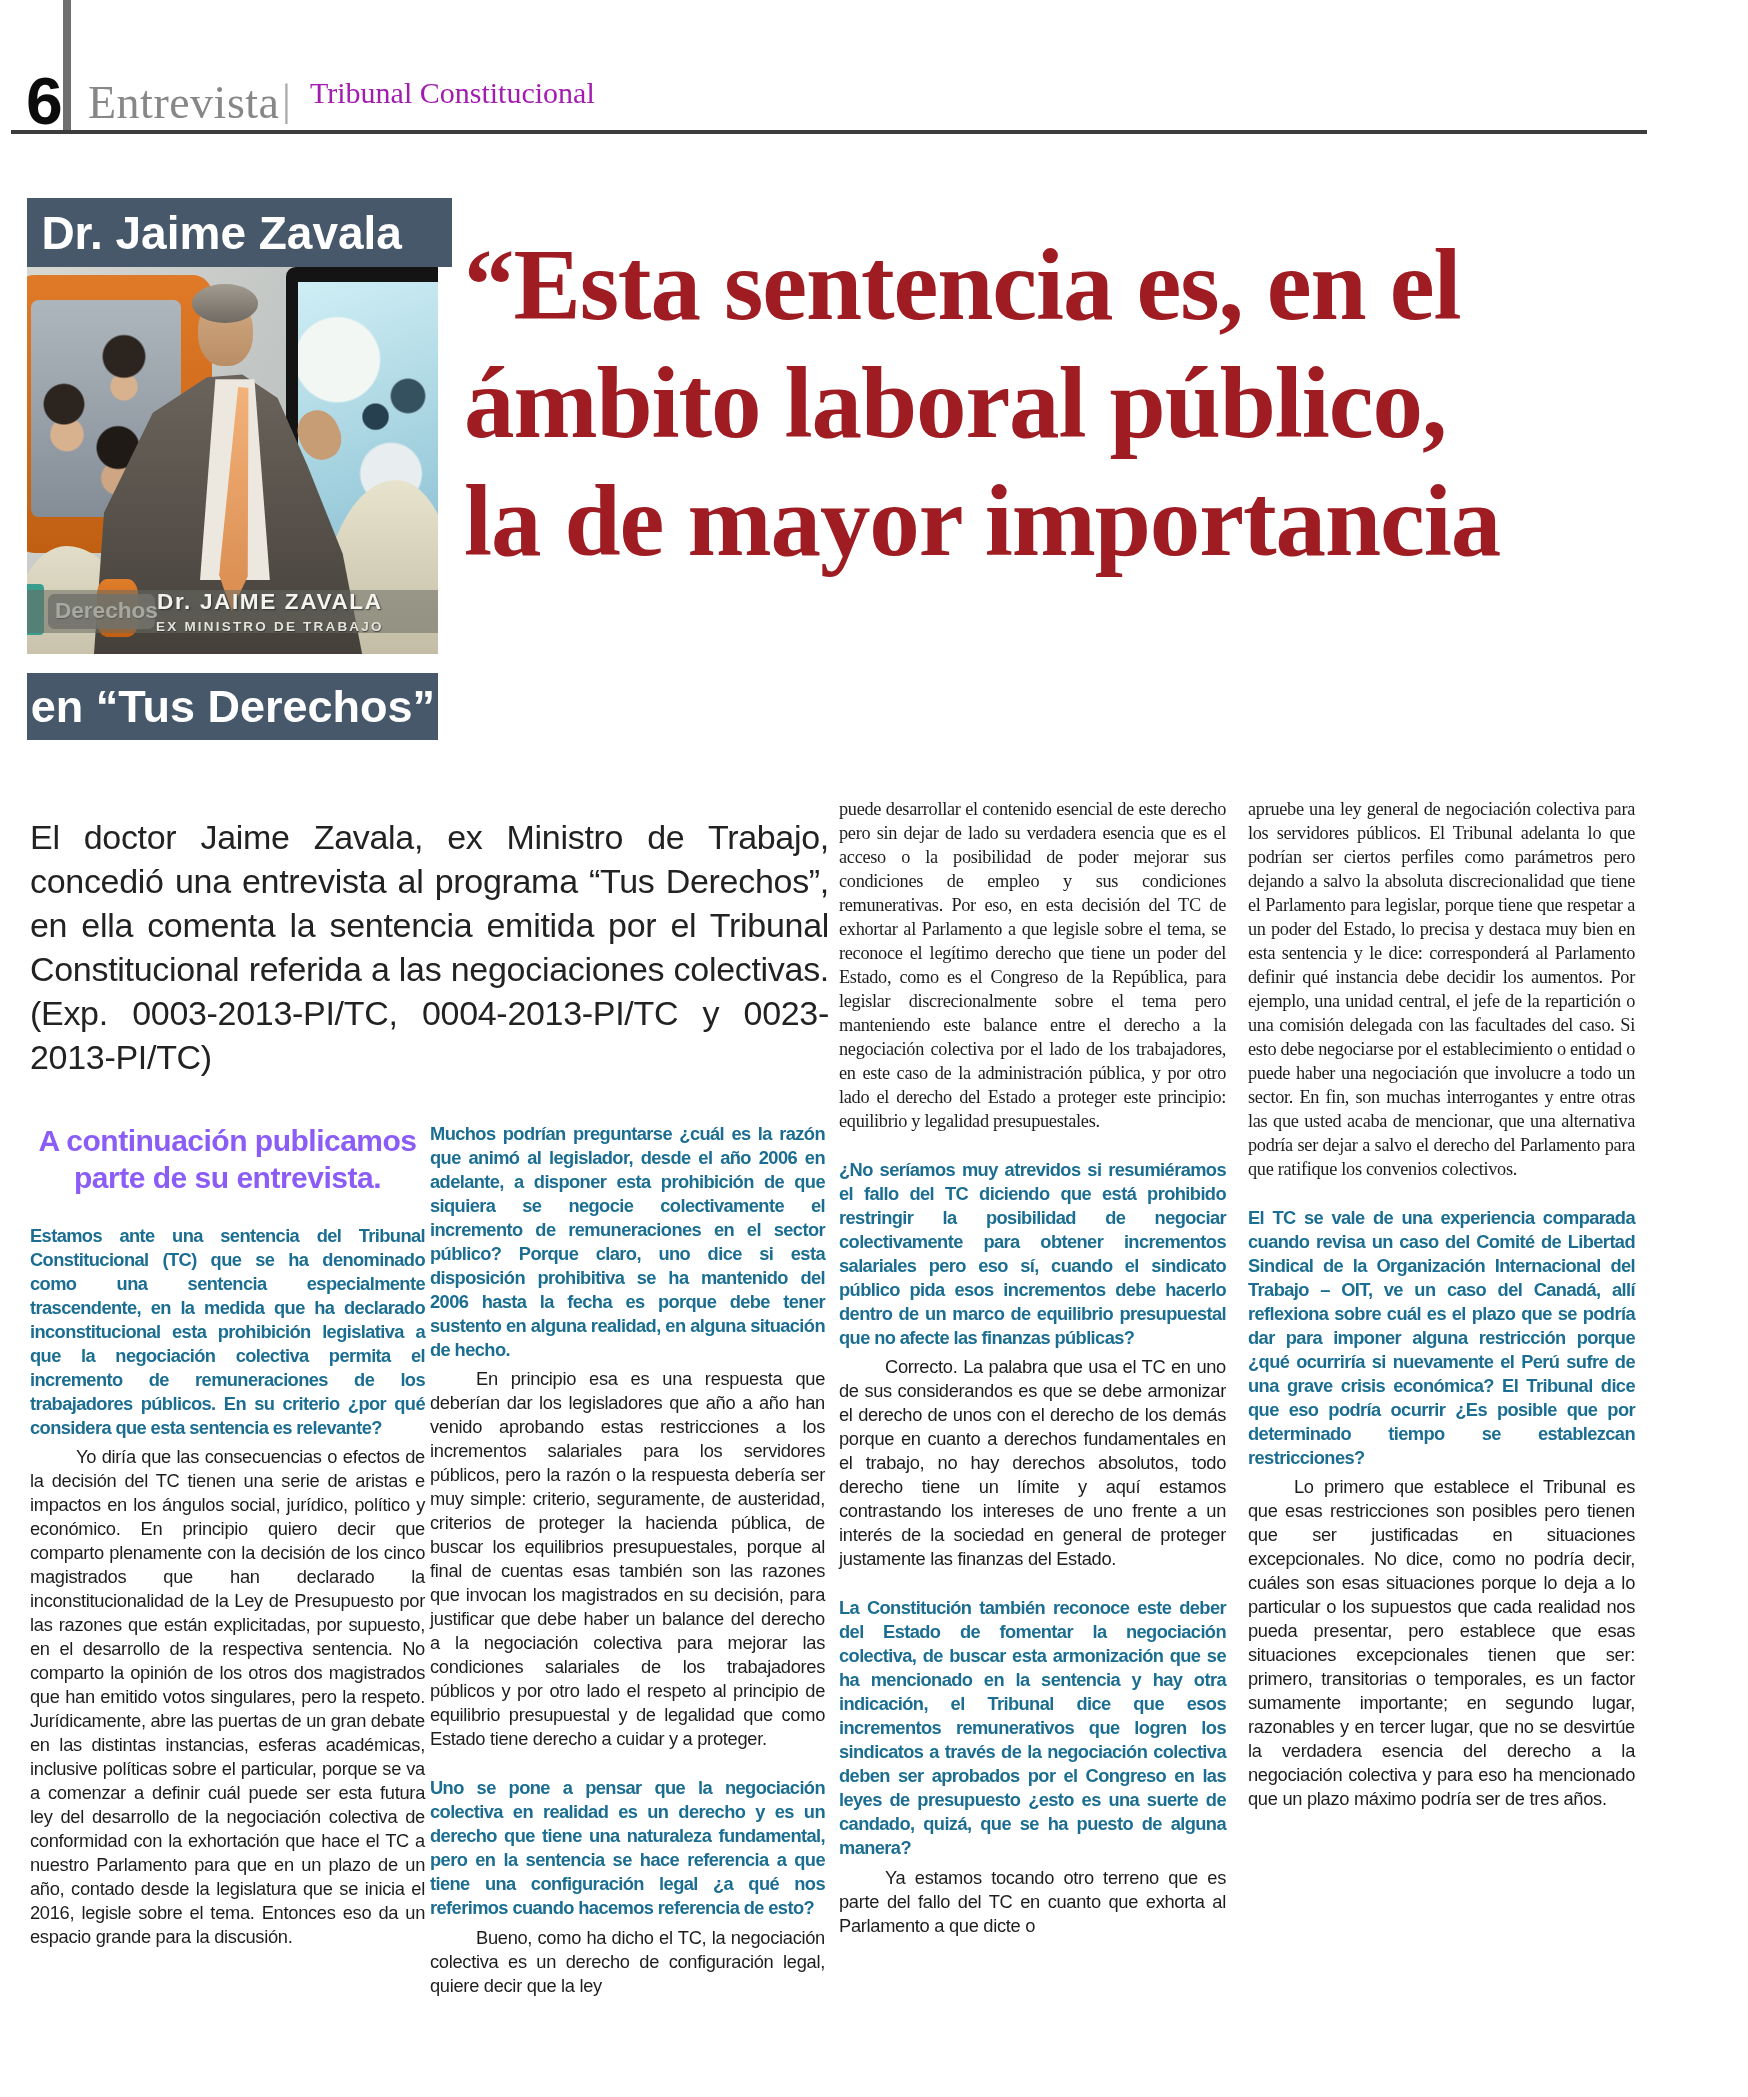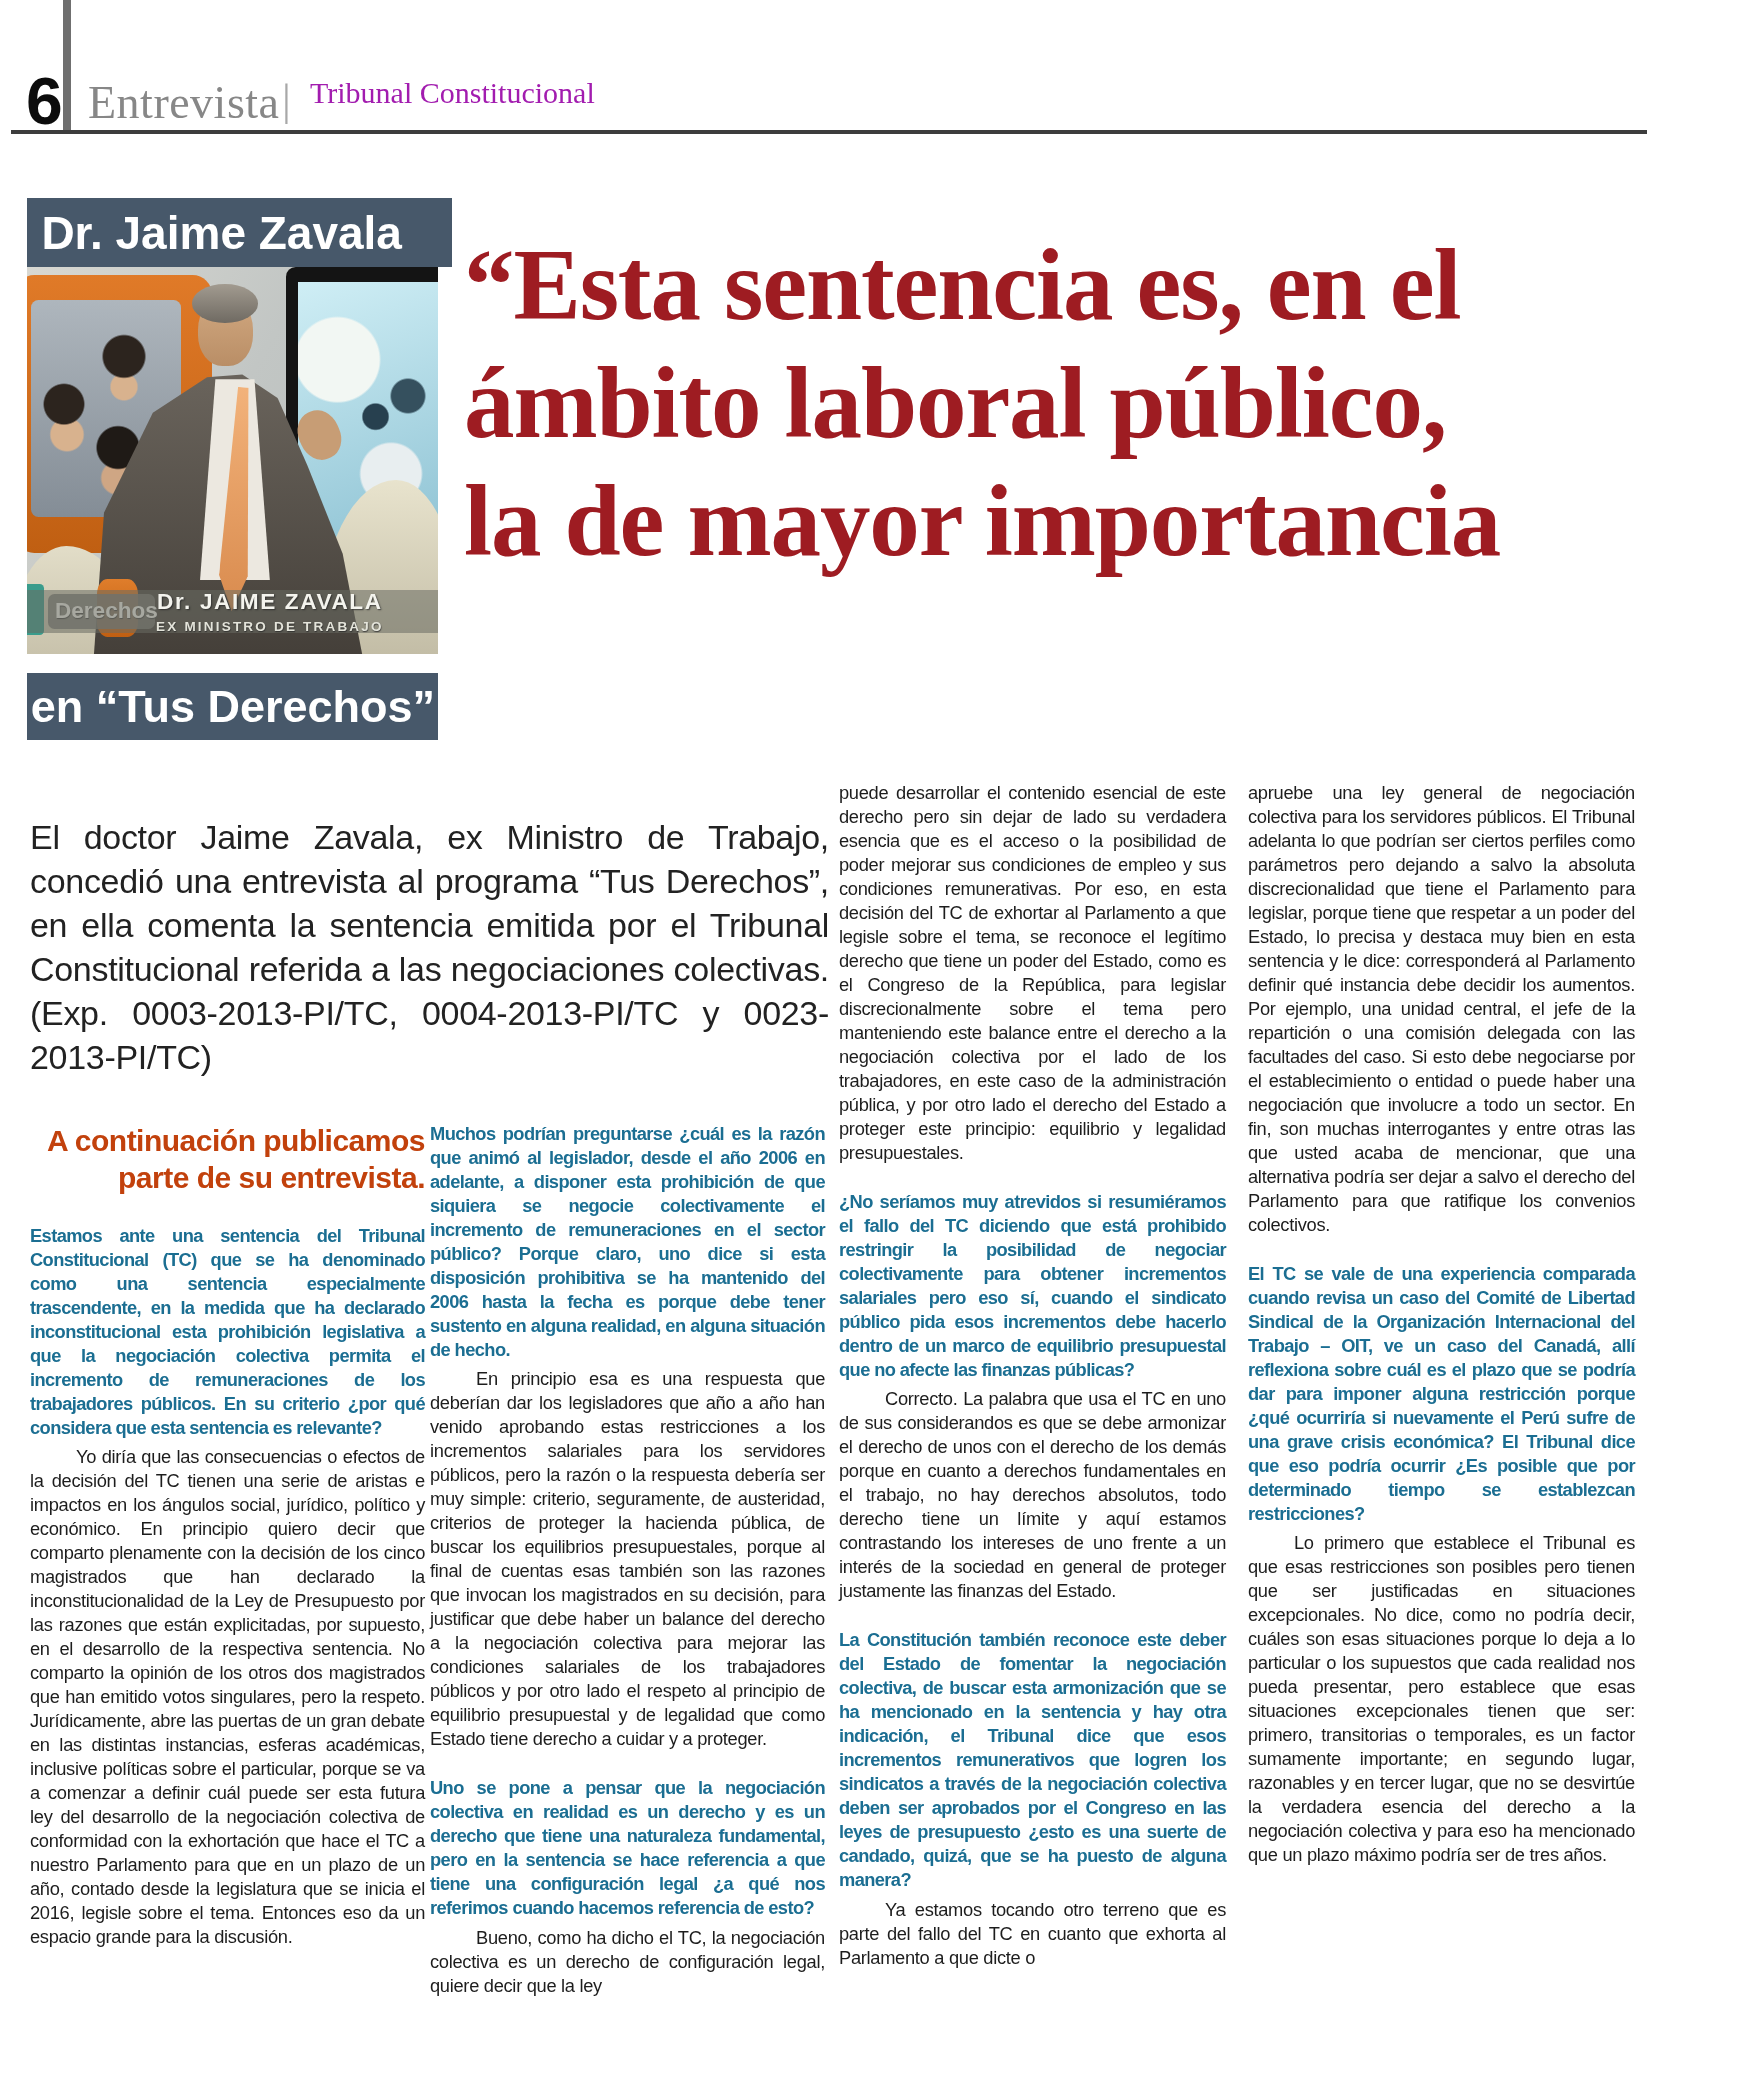--- a/index.html
+++ b/index.html
@@ -82,25 +82,25 @@
   
   .intro{position:absolute;left:30px;top:781px;width:799px;font-size:34px;line-height:44px;
          letter-spacing:-0.3px;text-align:justify;color:#222;}
 
   
   .col{position:absolute;text-align:justify;font-size:18.3px;line-height:24px;letter-spacing:-0.3px;}
   .col1{left:30px;top:1122px;width:395px;}
   .col2{left:430px;top:1122px;width:395px;}
   .col3{left:839px;top:781px;width:387px;}
   .col4{left:1248px;top:781px;width:387px;}
-  .col-heading{font-size:30px;line-height:37px;font-weight:700;color:#c2410c;letter-spacing:-0.5px;
-               margin:0 0 28px 0;text-align:right;}
+  .col-heading{font-size:30px;line-height:37px;font-weight:700;color:#8b5cf6;letter-spacing:-0.5px;
+               margin:0 0 28px 0;text-align:center;}
   p.q{color:#1b6e92;font-weight:700;letter-spacing:-0.6px;margin:25px 0 0 0;}
   p.a{margin:5.4px 0 0 0;text-indent:46px;}
-  p.a.cont{text-indent:0;margin-top:0;}
+  p.a.cont{text-indent:0;margin-top:16px;font-family:Liberation Serif, serif;}
   p.q.first{margin-top:0;}
 </style>
 </head>
 <body>
 
 <div class="page">
 
   <div class="page-num">6</div>
   <div class="hdr-vbar"></div>
   <div class="hdr-section">Entrevista</div>

